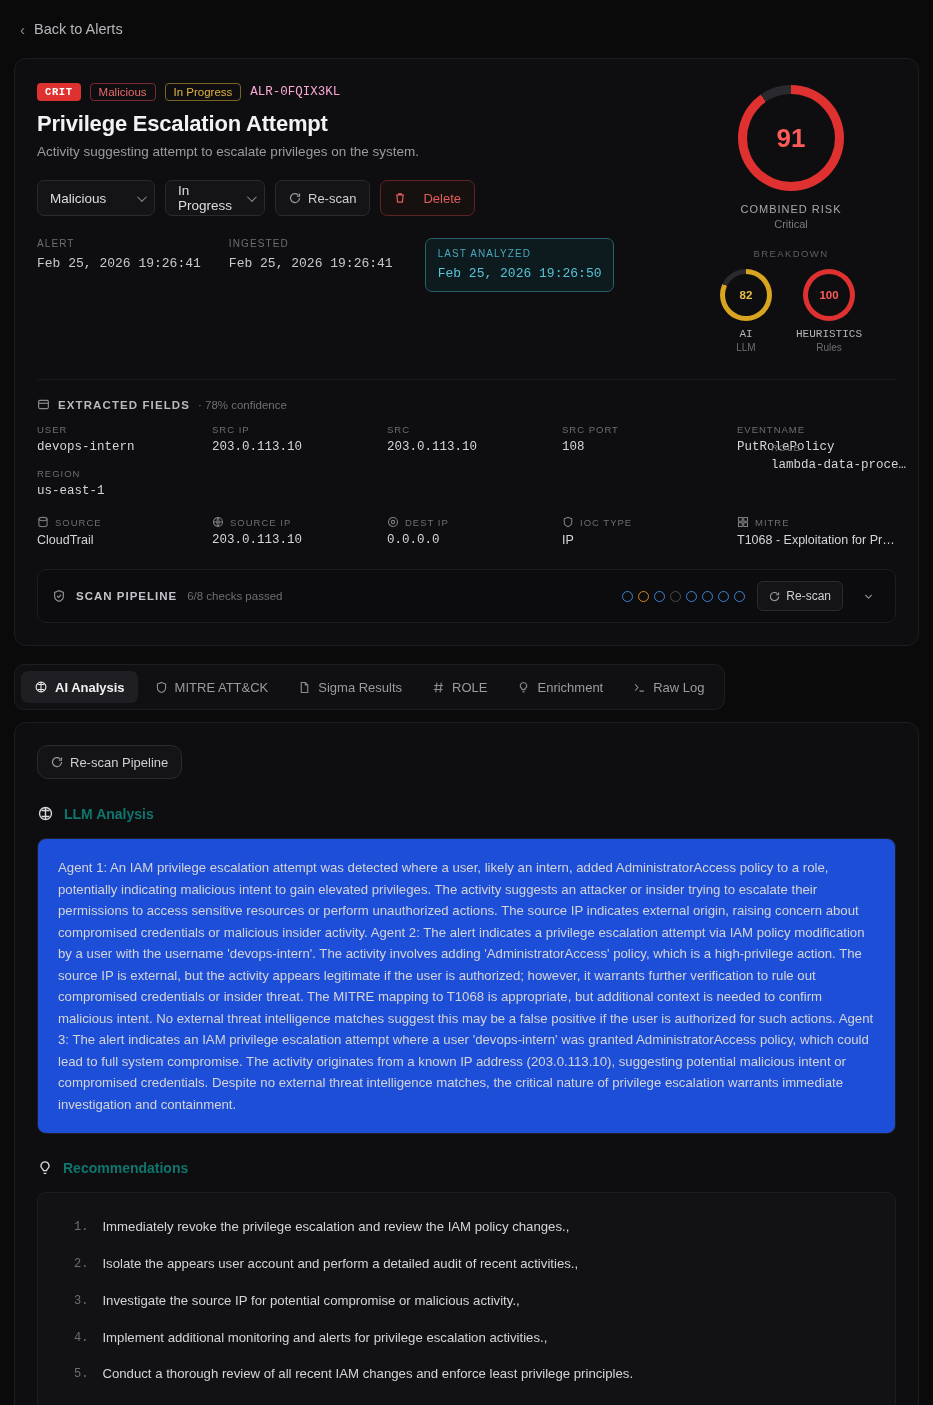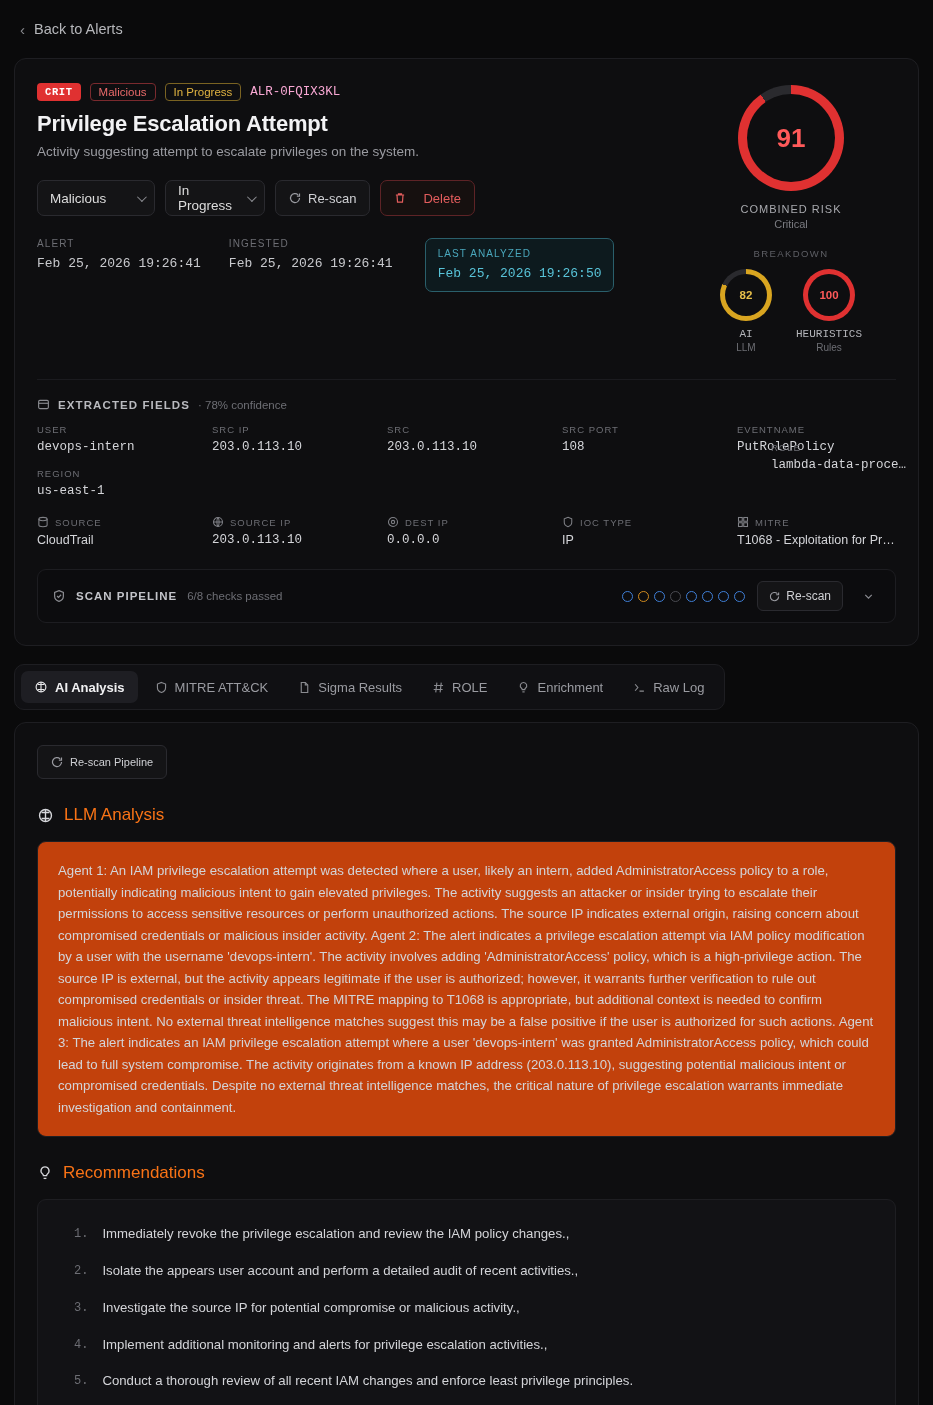--- a/index.html
+++ b/index.html
@@ -166,26 +166,26 @@
     margin: 18px 14px 0 14px; background: #101013; border: 1px solid #1e1e22;
     border-radius: 10px; display: inline-flex; padding: 6px; gap: 4px;
   }
   .tab { display: flex; align-items: center; gap: 7px; height: 32px; padding: 0 13px;
          border-radius: 7px; font-size: 13px; color: #9a9ba1; cursor: pointer; }
   .tab.active { background: #1e1e23; color: #f0f0f2; font-weight: 600; }
 
   
   .panel { margin: 12px 14px 0 14px; background: #0e0e10; border: 1px solid #1e1e22;
            border-radius: 12px; padding: 22px; }
-  .rescan-pipe { height: 34px; border: 1px solid #2a2a2f; background: #141416; border-radius: 6px;
+  .rescan-pipe { height: 34px; border: 1px solid #2a2a2f; background: #141416; border-radius: 11px;
                  display: inline-flex; align-items: center; gap: 7px; padding: 0 13px;
-                 font-size: 11px; color: #cfd0d4; cursor: pointer; }
+                 font-size: 13px; color: #cfd0d4; cursor: pointer; }
   .h2row { display: flex; align-items: center; gap: 10px; margin-top: 26px; }
-  .h2row h2 { font-size: 17px; font-weight: 400; color: #f97316; }
-  .llm-box { margin-top: 16px; background: #c2410c; border: 1px solid #1e1e22;
+  .h2row h2 { font-size: 14px; font-weight: 700; color: #0f766e; }
+  .llm-box { margin-top: 16px; background: #1d4ed8; border: 1px solid #1e1e22;
              border-radius: 9px; padding: 18px 20px; }
   .llm-box p { font-size: 13.2px; line-height: 1.63; color: #d3d4d8; }
   .recs { margin-top: 16px; background: #121215; border: 1px solid #1e1e22;
           border-radius: 9px; padding: 16px 20px 18px 20px; }
   .recs ol { list-style: none; counter-reset: r; }
   .recs li { counter-increment: r; display: flex; gap: 14px; padding: 8px 0 9px 16px;
              font-size: 13.2px; color: #d3d4d8; line-height: 1.5; }
   .recs li::before { content: counter(r) "."; color: #6d6e74; font-family: "Liberation Mono", monospace;
                      font-size: 12px; min-width: 14px; text-align: right; padding-top: 1px; }
 

